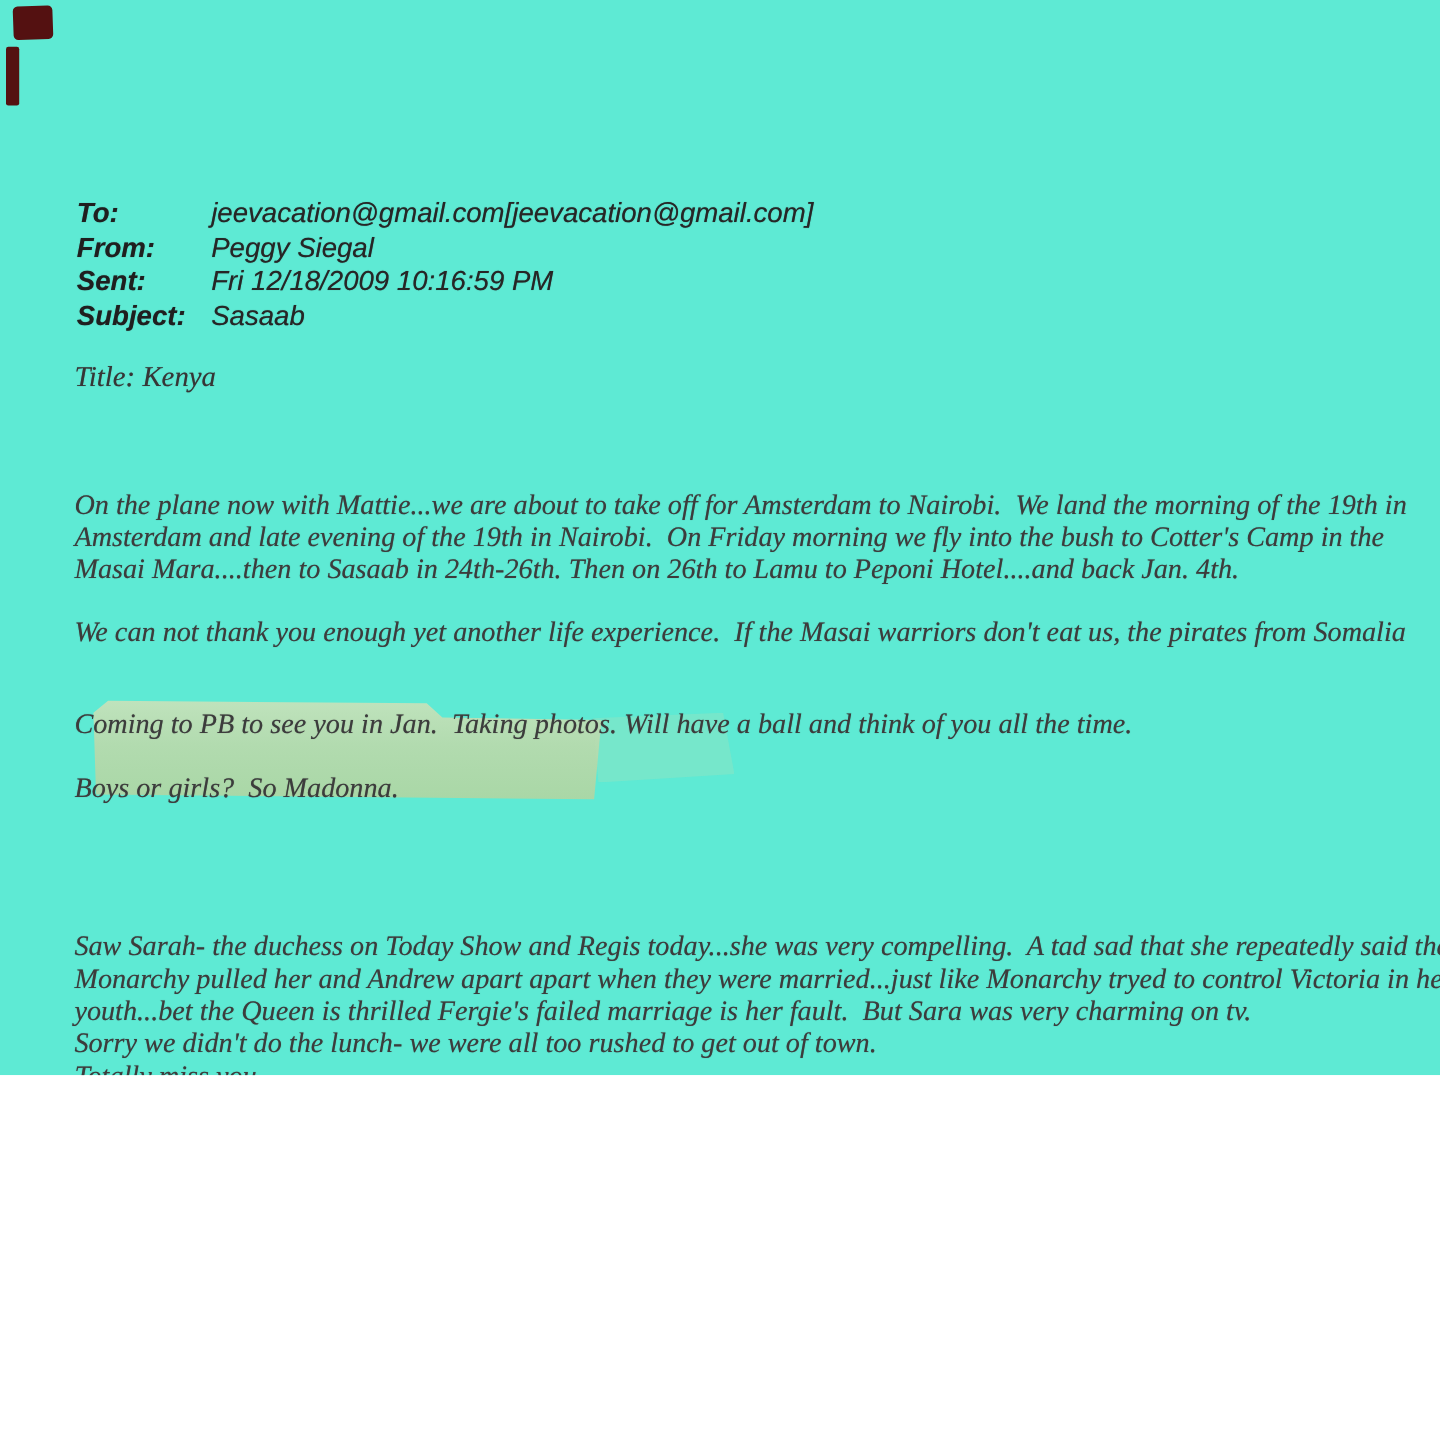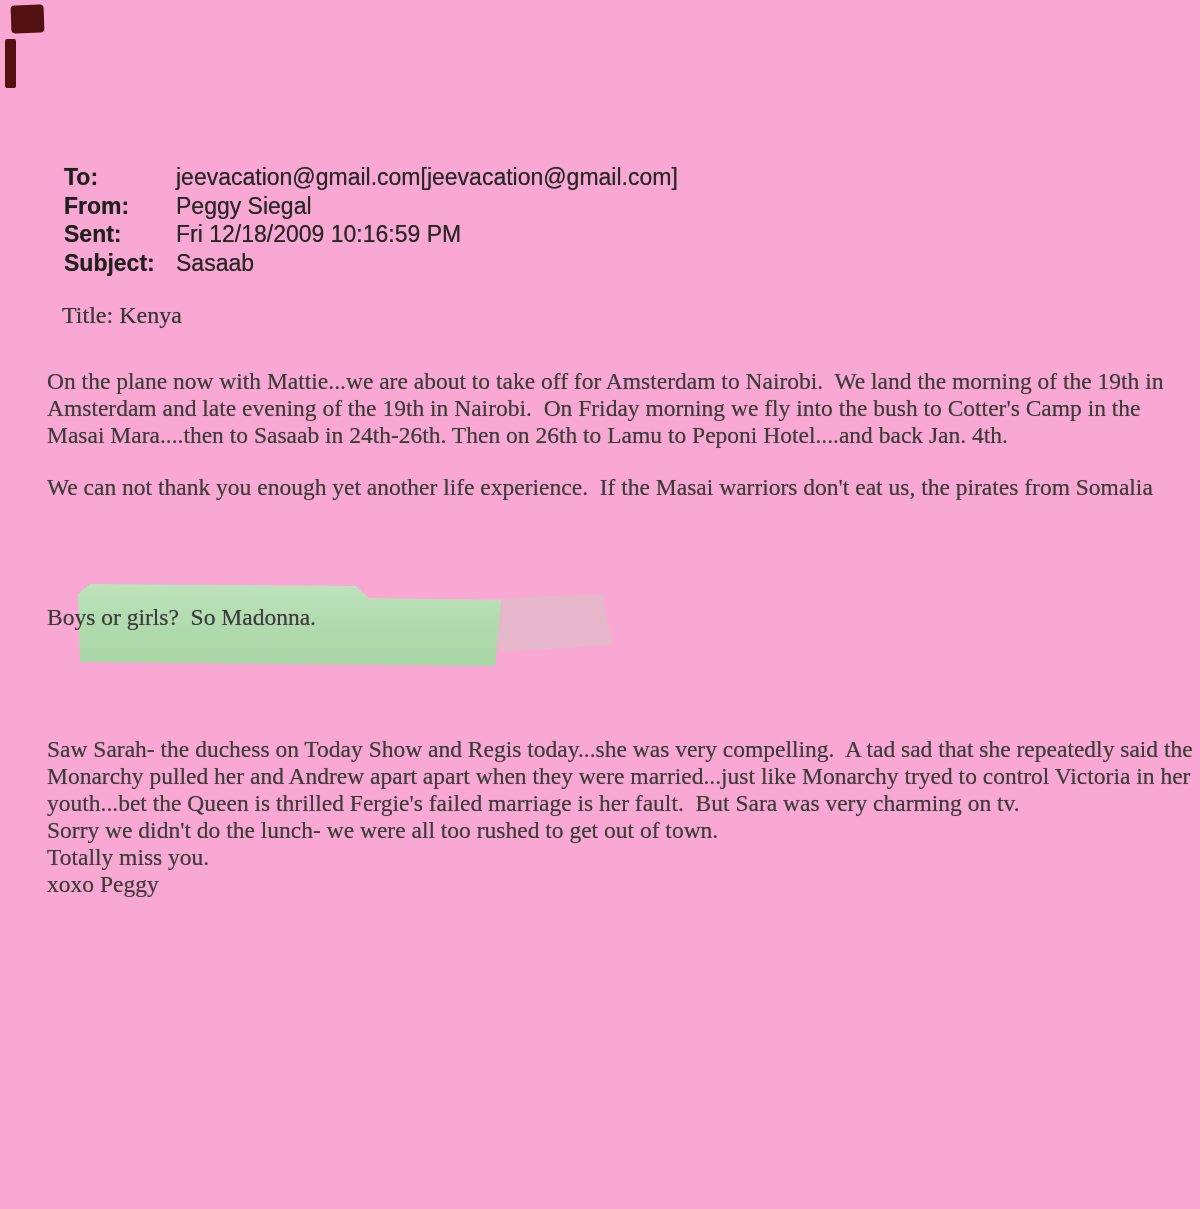--- a/index.html
+++ b/index.html
@@ -1,22 +1,23 @@
 <!DOCTYPE html>
 <html><head>
 <meta charset="utf-8">
 <style>
   html,body{margin:0;padding:0;background:#ffffff;}
   .page{
     position:relative;
     width:1200px;
-    height:1209px;
-    background:#f9a8d4;
+    height:896px;
+    background:#5eead4;
     overflow:hidden;
     font-family:"Liberation Serif", serif;
+    font-style:italic;
   }
   
   .stamp{position:absolute;background:#541111;}
   .stamp-1{left:11px;top:5px;width:33px;height:28px;border-radius:4px;transform:rotate(-2deg);}
   .stamp-2{left:5px;top:39px;width:11px;height:49px;border-radius:2px;}
 
   
   .header{
     position:absolute;left:64px;top:163px;
     font-family:"Liberation Sans", sans-serif;
@@ -28,23 +29,24 @@
   .hvalue{font-weight:normal;color:#262626;}
 
   
   .title{
     position:absolute;left:62px;top:302px;
     font-size:24px;color:#363636;
     text-shadow:0 0 0.7px rgba(60,60,60,0.6);
     white-space:pre;
   }
   .para{
-    position:absolute;left:47px;
+    position:absolute;left:62px;
     font-size:23.5px;line-height:27px;color:#3c3c3c;
     text-shadow:0 0 0.7px rgba(60,60,60,0.6);
+    margin-top:40px;
   }
   .para .line{white-space:pre;position:relative;z-index:2;}
   .p1{top:368px;}
   .p2{top:474px;}
   .p3{top:551px;}
   .p4{top:604px;}
   .p5{top:687px;}
   .p6{top:736px;}
 
   
@@ -81,20 +83,23 @@
   <div class="para p1">
     <div class="line">On the plane now with Mattie...we are about to take off for Amsterdam to Nairobi.  We land the morning of the 19th in</div>
     <div class="line">Amsterdam and late evening of the 19th in Nairobi.  On Friday morning we fly into the bush to Cotter's Camp in the</div>
     <div class="line">Masai Mara....then to Sasaab in 24th-26th. Then on 26th to Lamu to Peponi Hotel....and back Jan. 4th.</div>
   </div>
 
   <div class="para p2">
     <div class="line">We can not thank you enough yet another life experience.  If the Masai warriors don't eat us, the pirates from Somalia</div>
   </div>
 
+  <div class="para p3">
+    <div class="line">Coming to PB to see you in Jan.  Taking photos. Will have a ball and think of you all the time.</div>
+  </div>
 
   <div class="highlight-swipe"></div>
   <div class="highlight-fade"></div>
 
   <div class="para p4">
     <div class="line">Boys or girls?  So Madonna.</div>
   </div>
 
 
   <div class="para p6">

